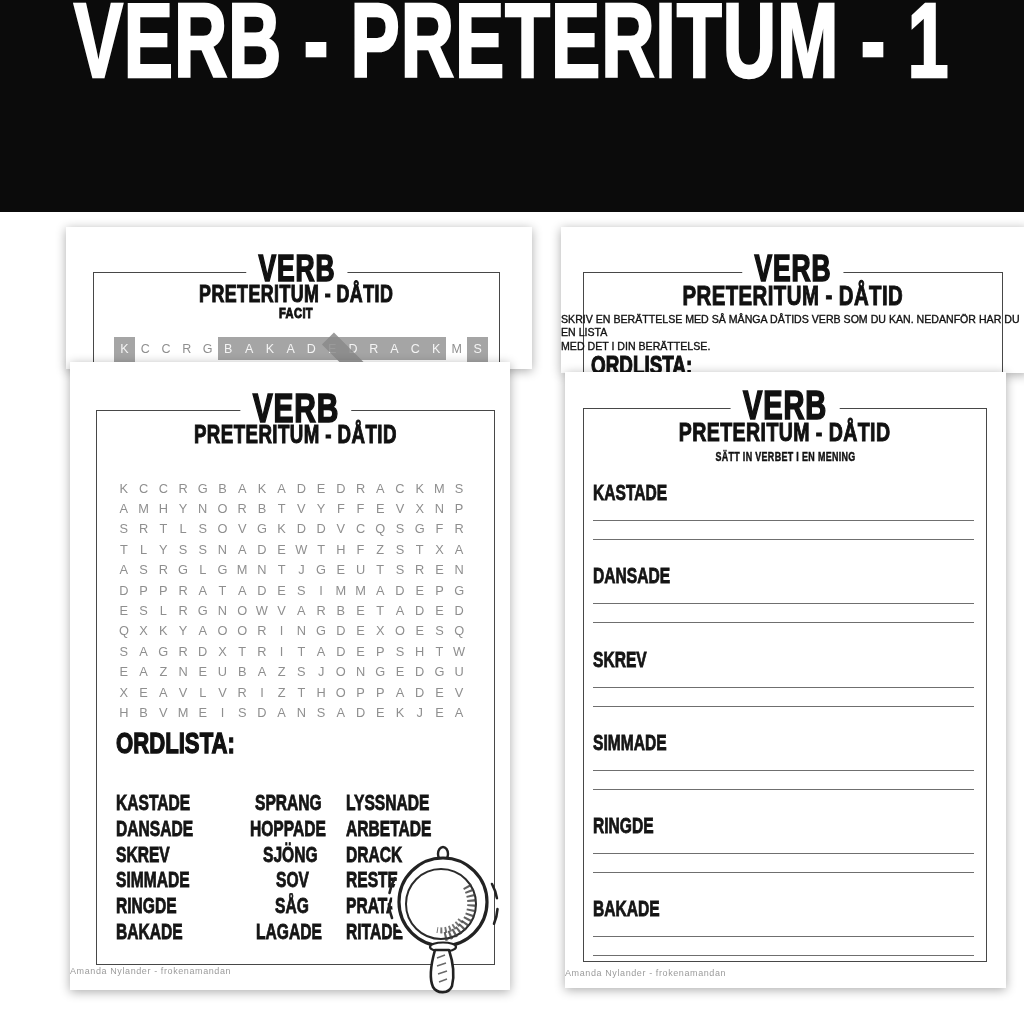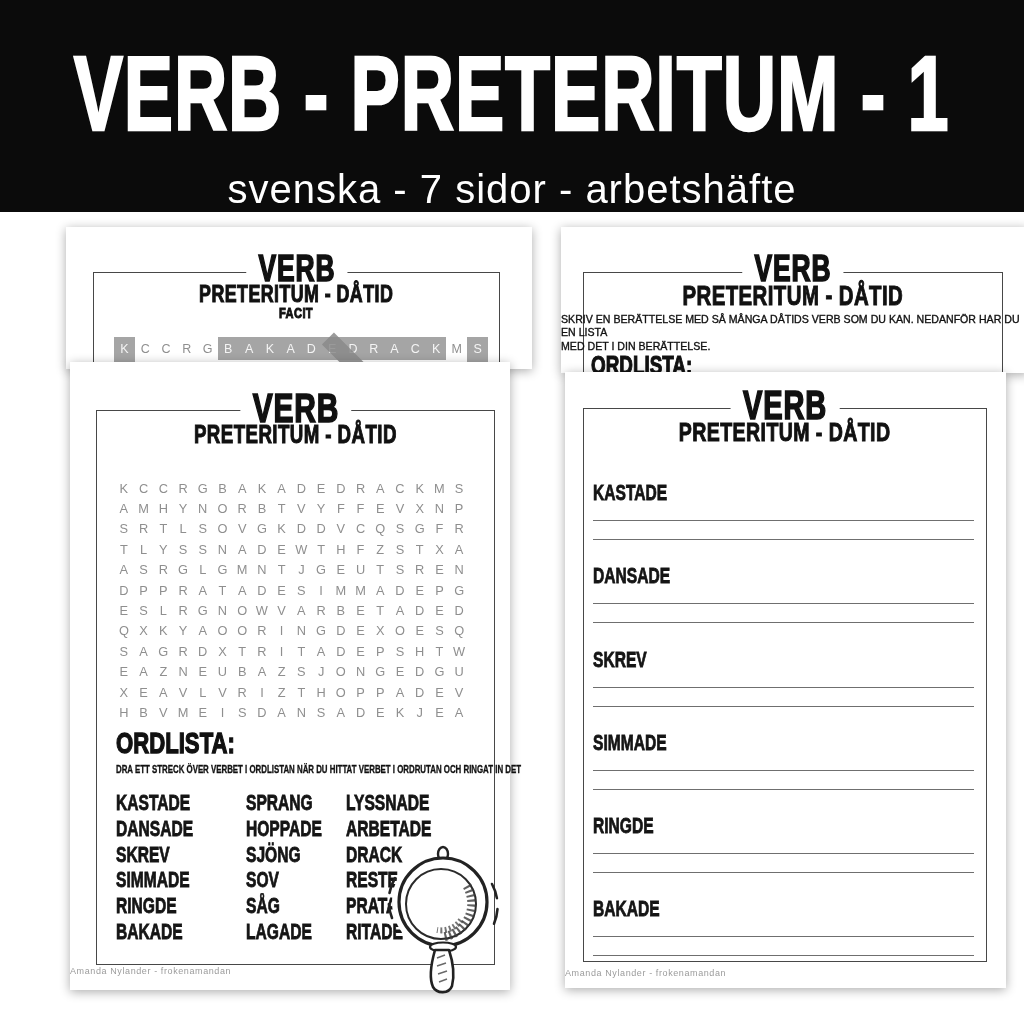--- a/index.html
+++ b/index.html
@@ -1,21 +1,21 @@
 <!DOCTYPE html>
 <html><head>
 <meta charset="utf-8">
 <style>
   html,body{margin:0;padding:0;background:#ffffff;}
   .stage{position:relative;width:1024px;height:1024px;background:#ffffff;overflow:hidden;
          font-family:"Liberation Sans",sans-serif;}
 
   
   .banner{position:absolute;left:0;top:0;width:1024px;height:212px;background:#0b0b0b;
-          display:flex;flex-direction:column;align-items:center;justify-content:flex-end;color:#fff;}
+          display:flex;flex-direction:column;align-items:center;justify-content:flex-start;color:#fff;}
   .banner-title{font-size:82px;font-weight:700;-webkit-text-stroke:2px #fff;letter-spacing:1px;
                 white-space:nowrap;display:inline-block;transform:scale(0.9,1.3);margin-top:-6px;}
   .banner-sub{font-size:40px;font-weight:400;margin-top:26px;letter-spacing:1px;}
 
   
   .page{position:absolute;background:#ffffff;box-shadow:0 2px 10px rgba(0,0,0,0.33);margin-left:28px;}
   .page-back{z-index:1;overflow:hidden;}
   .page-front{z-index:2;}
   .frame{position:absolute;border:1.6px solid #474747;}
   .verb{position:absolute;left:50%;top:-23px;transform:translateX(-50%) scale(0.88,1.22);
@@ -46,21 +46,21 @@
   #ws-grid{position:absolute;left:44px;top:116px;width:355px;display:grid;
            grid-template-columns:repeat(18,1fr);grid-auto-rows:20.4px;}
   .wcell{display:flex;align-items:center;justify-content:center;font-size:12.8px;color:#8f8f8f;}
   .ord-head{position:absolute;left:46px;top:366px;font-size:27px;font-weight:700;
             -webkit-text-stroke:1.2px #111;color:#111;}
   .ord-instr{position:absolute;left:46px;top:402px;font-size:9.6px;font-weight:700;
              -webkit-text-stroke:0.3px #111;color:#111;white-space:nowrap;}
   #ord-cols{position:absolute;left:46px;top:430px;display:flex;}
   .ordcol{display:flex;flex-direction:column;}
   .ordcol:nth-child(1){width:130px;}
-  .ordcol:nth-child(2){width:100px;}
+  .ordcol:nth-child(2){width:100px;align-items:center;}
   .ordcol:nth-child(3){width:115px;}
   .ordword{height:25.8px;font-size:19px;font-weight:700;-webkit-text-stroke:0.7px #151515;
            color:#151515;white-space:nowrap;}
   .magnifier{position:absolute;left:311px;top:460px;z-index:4;}
 
   
   .tagline{position:absolute;left:0;top:78px;width:100%;text-align:center;font-size:10.5px;
            font-weight:700;-webkit-text-stroke:0.4px #111;color:#111;letter-spacing:0.4px;}
   #entries{position:absolute;left:28px;right:32px;top:110px;}
   .entry{position:relative;height:83.3px;}
@@ -70,21 +70,20 @@
   .entry .l1{top:38px;}
   .entry .l2{top:57px;}
 </style>
 </head>
 <body>
 
 <div class="stage">
 
   <div class="banner">
     <span class="banner-title">VERB - PRETERITUM - 1</span>
-    <span class="banner-sub">svenska - 7 sidor - arbetshäfte</span>
   </div>
 
   <div class="page page-back" id="page-facit" style="left:38px;top:227px;width:466px;height:142px;">
     <div class="frame" style="left:27px;top:45px;width:405px;height:220px;">
       <span class="verb" style="font-size:30px;top:-21px;">VERB</span>
       <div class="psub" style="margin-top:9px;font-size:21px;">
         <span class="condc">PRETERITUM - DÅTID</span>
       </div>
       <div class="psub" style="margin-top:-1px;font-size:13px;">
         <span class="condc">FACIT</span>
@@ -368,23 +367,20 @@
         <span class="wcell">D</span>
         <span class="wcell">E</span>
         <span class="wcell">K</span>
         <span class="wcell">J</span>
         <span class="wcell">E</span>
         <span class="wcell">A</span>
       </div>
     <div class="ord-head">
       <span class="condl">ORDLISTA:</span>
     </div>
-    <div class="ord-instr">
-      <span class="condl">DRA ETT STRECK ÖVER VERBET I ORDLISTAN NÄR DU HITTAT VERBET I ORDRUTAN OCH RINGAT IN DET</span>
-    </div>
     <div id="ord-cols">
         <div class="ordcol">
           <div class="ordword"><span class="condl">KASTADE</span></div>
           <div class="ordword"><span class="condl">DANSADE</span></div>
           <div class="ordword"><span class="condl">SKREV</span></div>
           <div class="ordword"><span class="condl">SIMMADE</span></div>
           <div class="ordword"><span class="condl">RINGDE</span></div>
           <div class="ordword"><span class="condl">BAKADE</span></div>
         </div>
         <div class="ordcol">
@@ -422,20 +418,23 @@
     <div class="footer" style="top:604px;">Amanda Nylander - frokenamandan</div>
   </div>
 
   <div class="page page-front" id="page-sent" style="left:537px;top:372px;width:441px;height:616px;">
     <div class="frame" style="left:18px;top:36px;width:402px;height:552px;">
       <span class="verb" style="font-size:33px;top:-22px;">VERB</span>
       <div class="psub" style="margin-top:10px;font-size:23px;">
         <span class="condc">PRETERITUM - DÅTID</span>
       </div>
     </div>
+    <div class="tagline">
+      <span class="condc">SÄTT IN VERBET I EN MENING</span>
+    </div>
     <div id="entries">
         <div class="entry">
           <span class="w"><span class="condl">KASTADE</span></span>
           <div class="wline l1"></div>
           <div class="wline l2"></div>
         </div>
         <div class="entry">
           <span class="w"><span class="condl">DANSADE</span></span>
           <div class="wline l1"></div>
           <div class="wline l2"></div>

